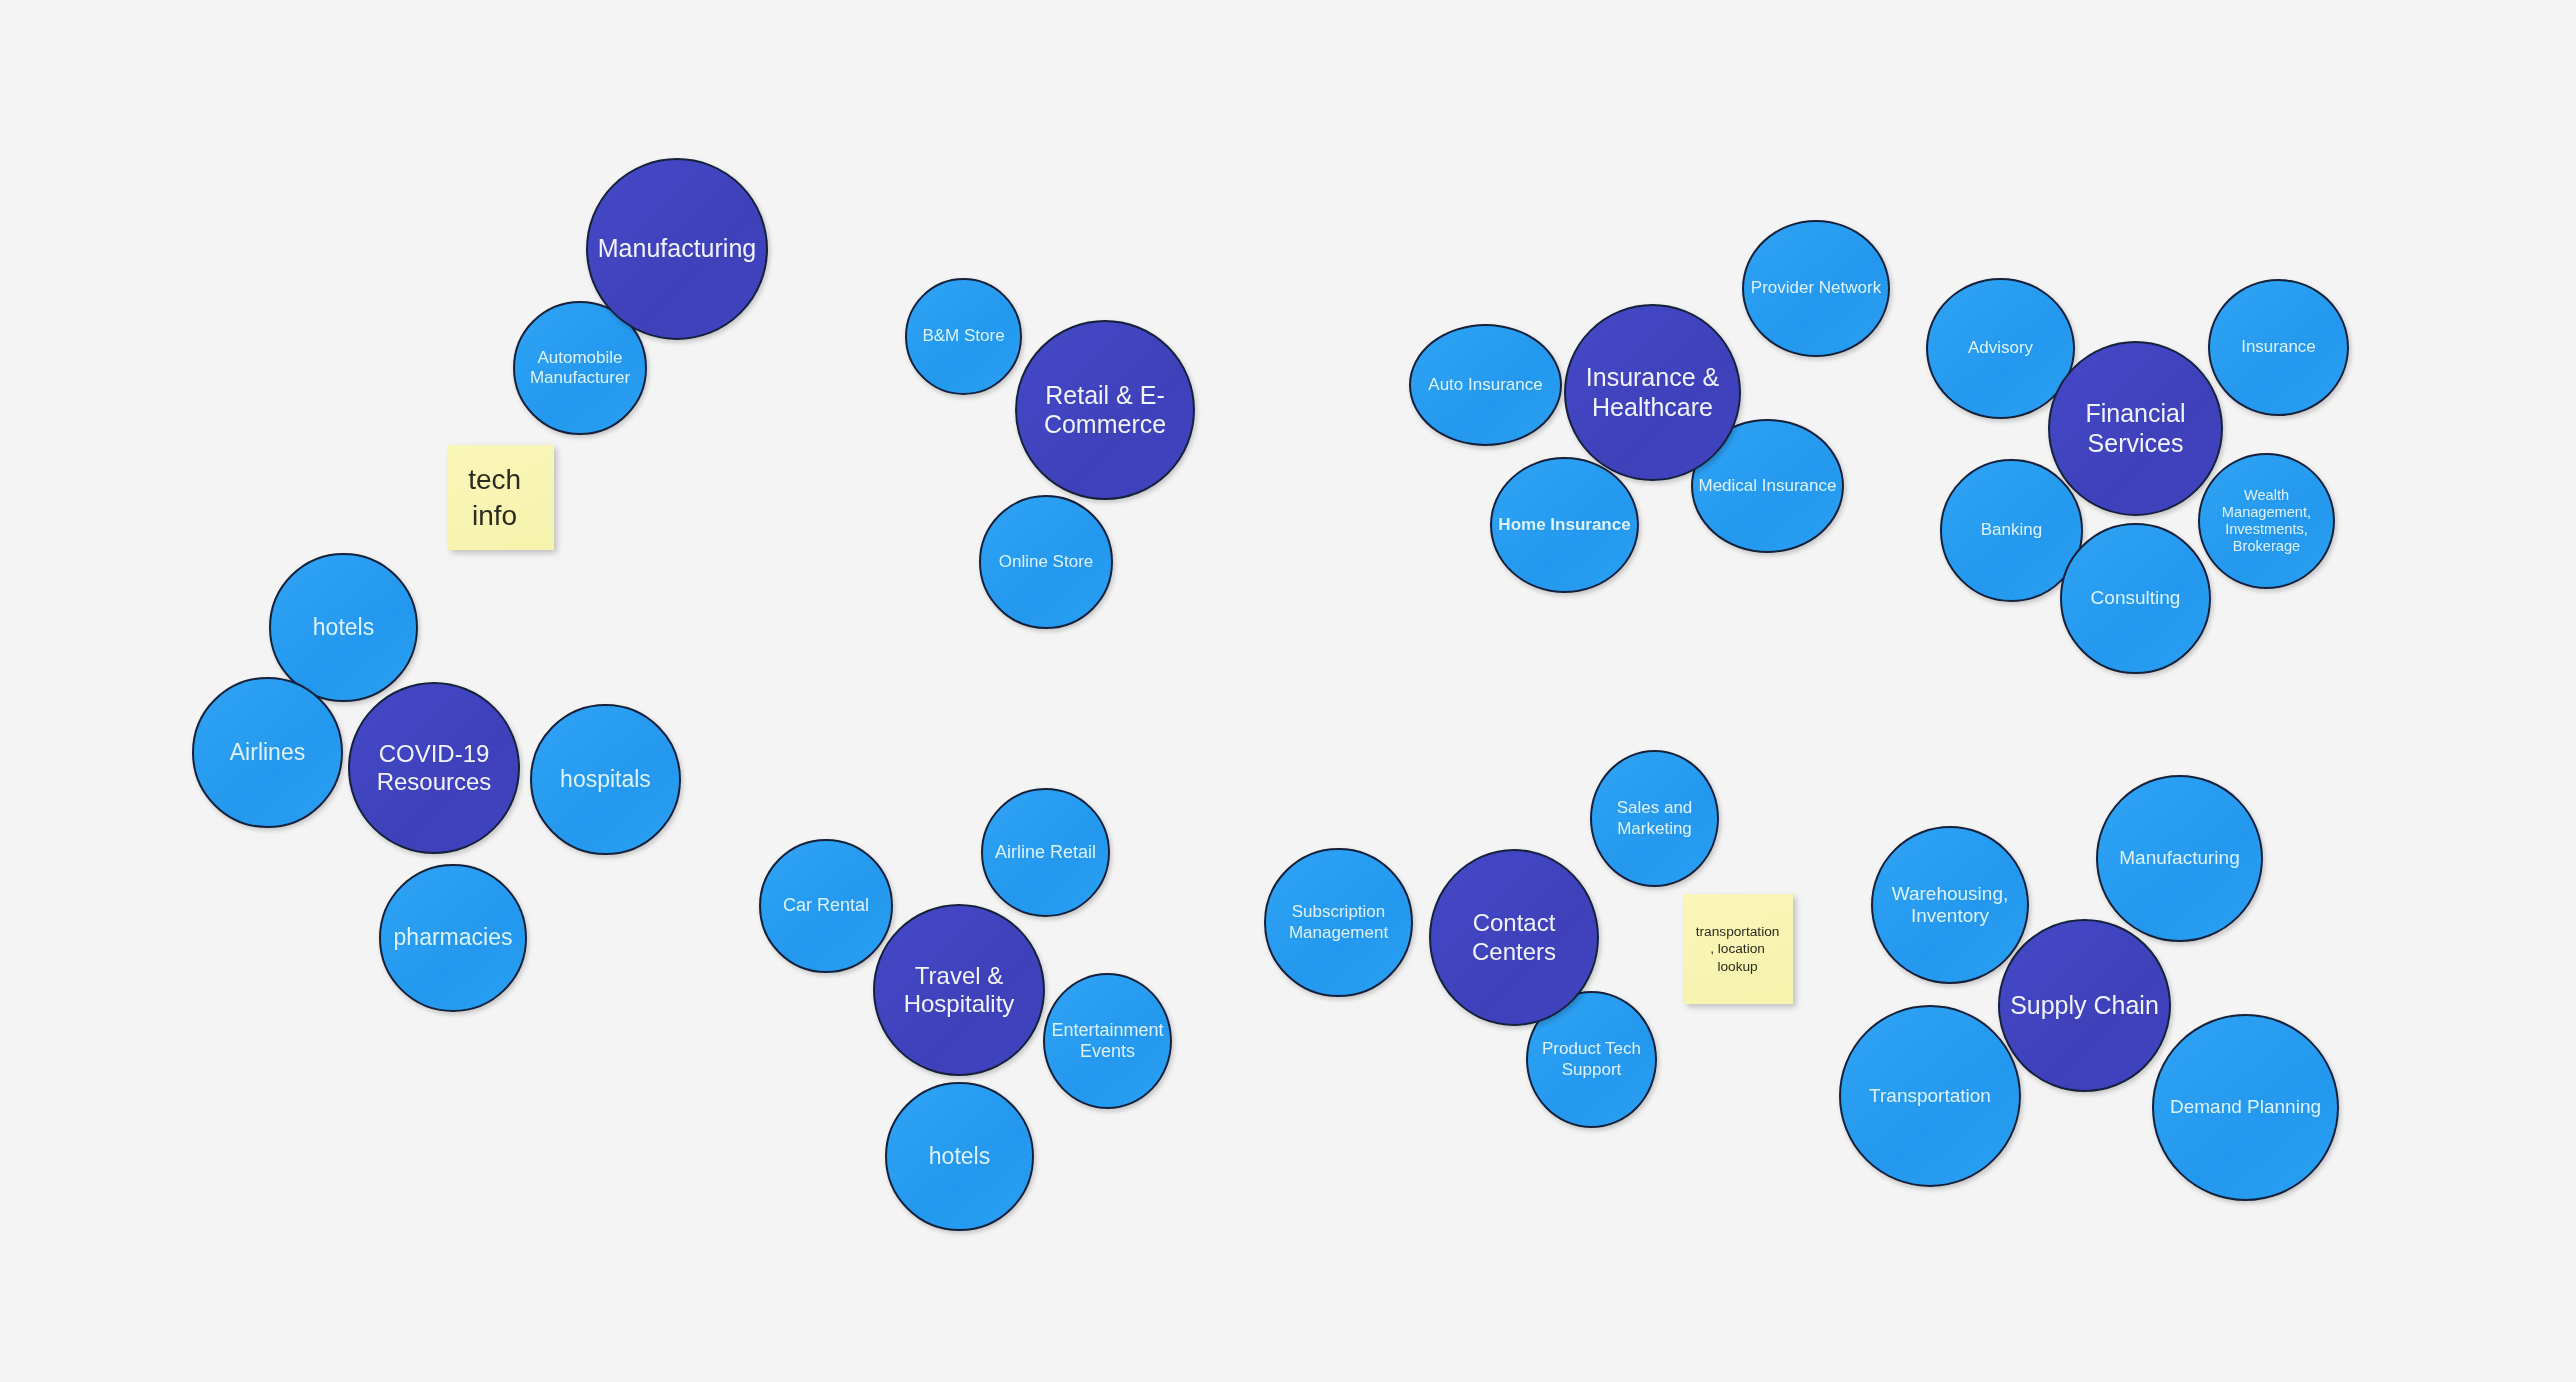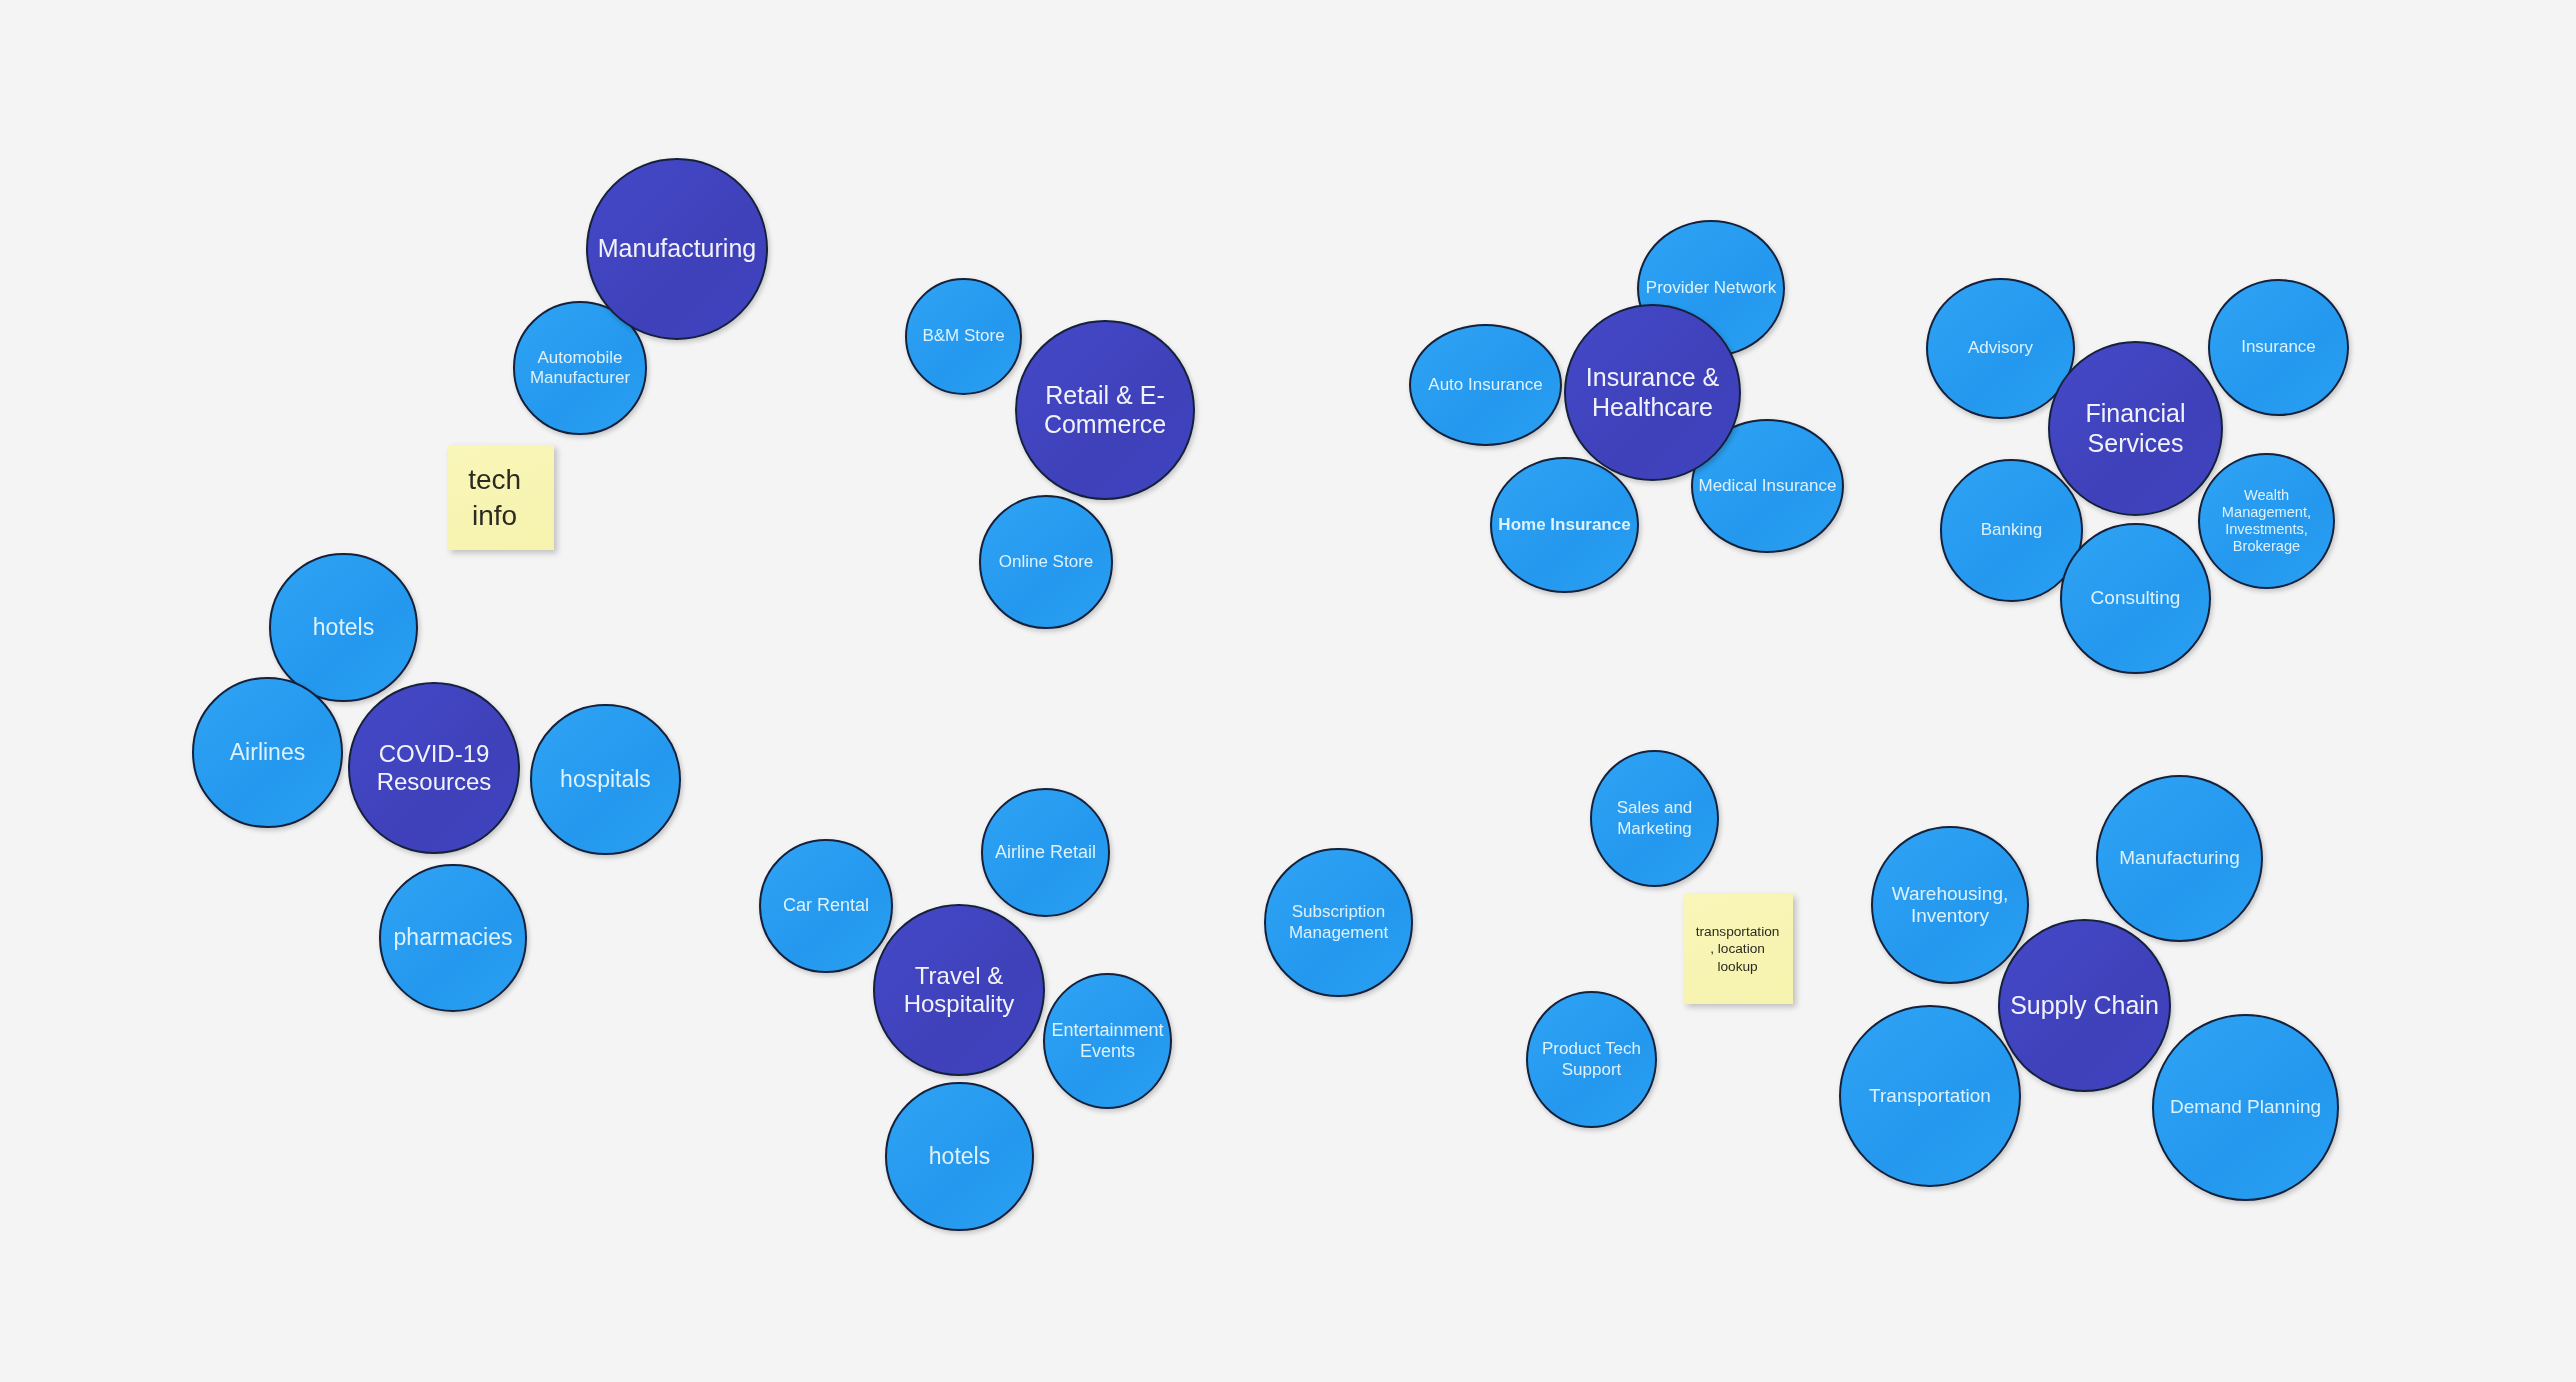--- a/index.html
+++ b/index.html
@@ -86,21 +86,21 @@
     <div class="node leaf" style="left: 979px; top: 495px; width: 134px; height: 134px; font-size: 17px; background: linear-gradient(140deg, rgb(48, 163, 244) 0%, rgb(35, 152, 238) 60%, rgb(42, 160, 242) 100%); border-color: rgb(21, 33, 59);">
       <span class="label">Online Store</span>
     </div>
     <div class="node hub" style="left: 1015px; top: 320px; width: 180px; height: 180px; font-size: 25px; background: linear-gradient(135deg, rgb(69, 73, 200) 0%, rgb(63, 65, 186) 60%, rgb(64, 67, 192) 100%); border-color: rgb(21, 33, 59);">
       <span class="label">Retail &amp; E-Commerce</span>
     </div>
     <div></div>
     <div class="node leaf" style="left: 1409px; top: 324px; width: 153px; height: 122px; font-size: 17px; background: linear-gradient(140deg, rgb(48, 163, 244) 0%, rgb(35, 152, 238) 60%, rgb(42, 160, 242) 100%); border-color: rgb(21, 33, 59);">
       <span class="label">Auto Insurance</span>
     </div>
-    <div class="node leaf" style="left: 1637px; top: 220px; width: 148px; height: 137px; font-size: 17px; background: linear-gradient(140deg, rgb(48, 163, 244) 0%, rgb(35, 152, 238) 60%, rgb(42, 160, 242) 100%); border-color: rgb(21, 33, 59);">
+    <div class="node leaf" style="left: 1742px; top: 220px; width: 148px; height: 137px; font-size: 17px; background: linear-gradient(140deg, rgb(48, 163, 244) 0%, rgb(35, 152, 238) 60%, rgb(42, 160, 242) 100%); border-color: rgb(21, 33, 59);">
       <span class="label">Provider Network</span>
     </div>
     <div class="node leaf" style="left: 1691px; top: 419px; width: 153px; height: 134px; font-size: 17px; background: linear-gradient(140deg, rgb(48, 163, 244) 0%, rgb(35, 152, 238) 60%, rgb(42, 160, 242) 100%); border-color: rgb(21, 33, 59);">
       <span class="label">Medical Insurance</span>
     </div>
     <div class="node leaf" style="left: 1490px; top: 457px; width: 149px; height: 136px; font-size: 17px; background: linear-gradient(140deg, rgb(48, 163, 244) 0%, rgb(35, 152, 238) 60%, rgb(42, 160, 242) 100%); border-color: rgb(21, 33, 59); font-weight: bold;">
       <span class="label">Home Insurance</span>
     </div>
     <div class="node hub" style="left: 1564px; top: 304px; width: 177px; height: 177px; font-size: 25px; background: linear-gradient(135deg, rgb(69, 73, 200) 0%, rgb(63, 65, 186) 60%, rgb(64, 67, 192) 100%); border-color: rgb(21, 33, 59);">
       <span class="label">Insurance &amp; Healthcare</span>
@@ -159,20 +159,23 @@
     <div></div>
     <div class="node leaf" style="left: 1264px; top: 848px; width: 149px; height: 149px; font-size: 17px; background: linear-gradient(140deg, rgb(48, 163, 244) 0%, rgb(35, 152, 238) 60%, rgb(42, 160, 242) 100%); border-color: rgb(21, 33, 59);">
       <span class="label">Subscription Management</span>
     </div>
     <div class="node leaf" style="left: 1590px; top: 750px; width: 129px; height: 137px; font-size: 17px; background: linear-gradient(140deg, rgb(48, 163, 244) 0%, rgb(35, 152, 238) 60%, rgb(42, 160, 242) 100%); border-color: rgb(21, 33, 59);">
       <span class="label">Sales and Marketing</span>
     </div>
     <div class="node leaf" style="left: 1526px; top: 991px; width: 131px; height: 137px; font-size: 17px; background: linear-gradient(140deg, rgb(48, 163, 244) 0%, rgb(35, 152, 238) 60%, rgb(42, 160, 242) 100%); border-color: rgb(21, 33, 59);">
       <span class="label">Product Tech Support</span>
     </div>
+    <div class="node hub" style="left: 1429px; top: 849px; width: 170px; height: 177px; font-size: 24px; background: linear-gradient(135deg, rgb(69, 73, 200) 0%, rgb(63, 65, 186) 60%, rgb(64, 67, 192) 100%); border-color: rgb(21, 33, 59);">
+      <span class="label">Contact Centers</span>
+    </div>
     <div></div>
     <div class="node leaf" style="left: 1871px; top: 826px; width: 158px; height: 158px; font-size: 19px; background: linear-gradient(140deg, rgb(48, 163, 244) 0%, rgb(35, 152, 238) 60%, rgb(42, 160, 242) 100%); border-color: rgb(21, 33, 59);">
       <span class="label">Warehousing, Inventory</span>
     </div>
     <div class="node leaf" style="left: 2096px; top: 775px; width: 167px; height: 167px; font-size: 19px; background: linear-gradient(140deg, rgb(48, 163, 244) 0%, rgb(35, 152, 238) 60%, rgb(42, 160, 242) 100%); border-color: rgb(21, 33, 59);">
       <span class="label">Manufacturing</span>
     </div>
     <div class="node leaf" style="left: 1839px; top: 1005px; width: 182px; height: 182px; font-size: 19px; background: linear-gradient(140deg, rgb(48, 163, 244) 0%, rgb(35, 152, 238) 60%, rgb(42, 160, 242) 100%); border-color: rgb(21, 33, 59);">
       <span class="label">Transportation</span>
     </div>

